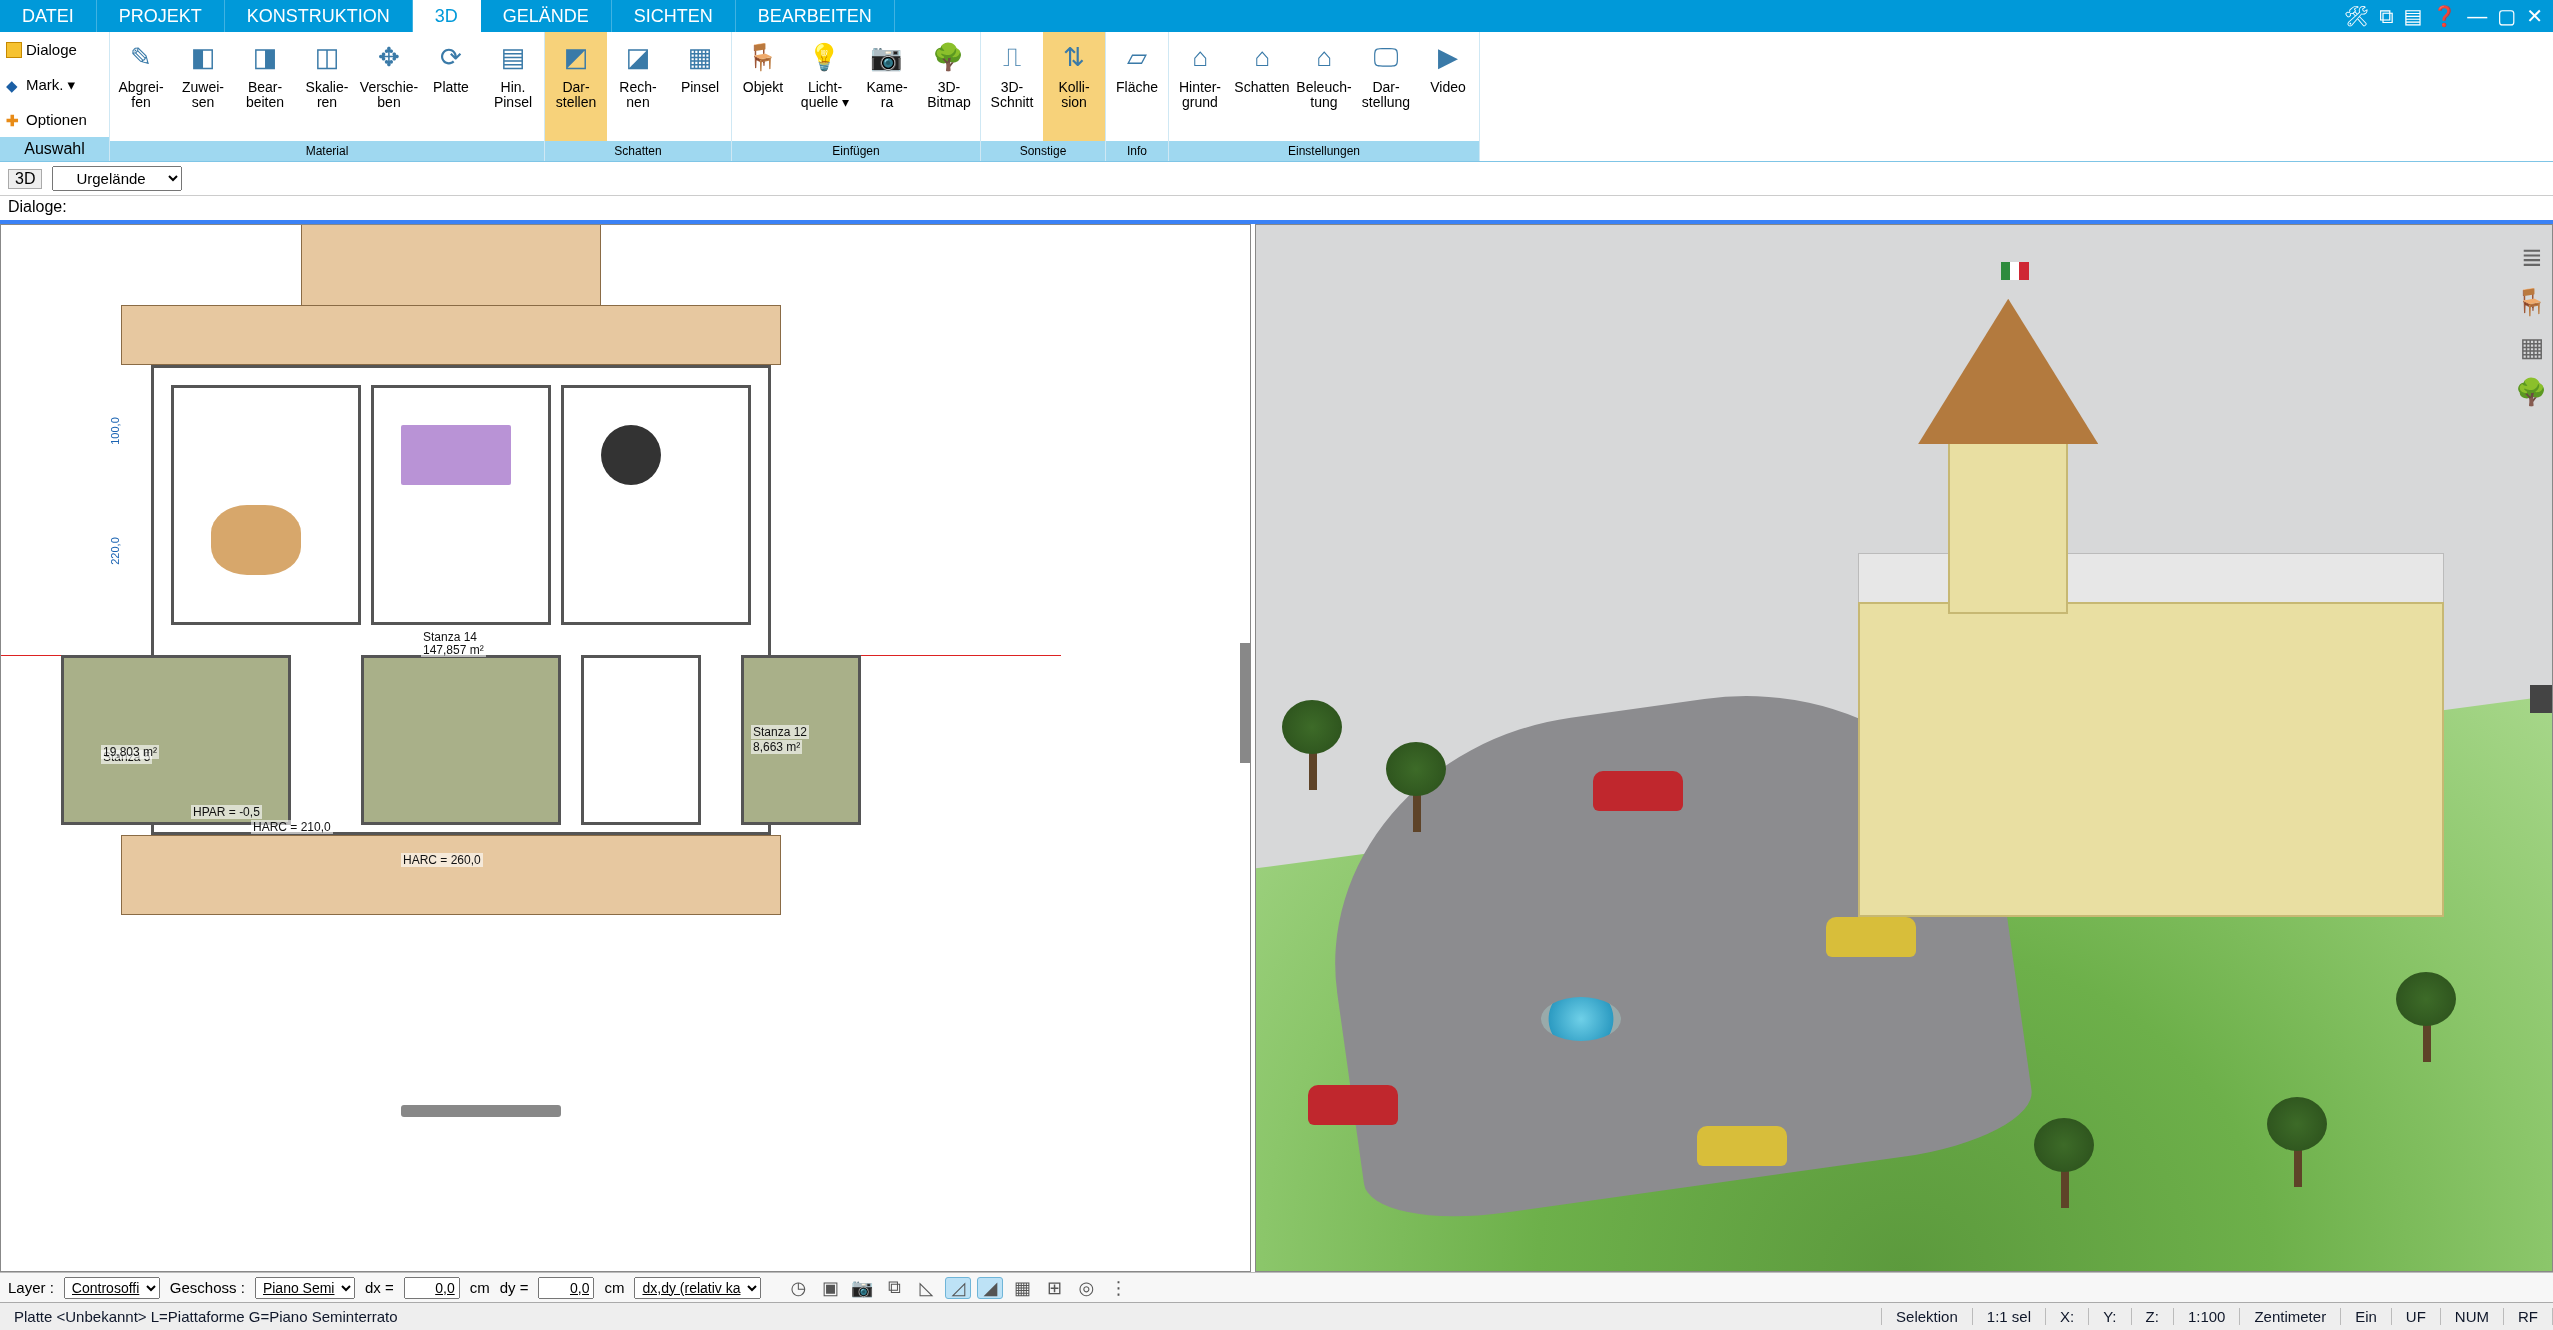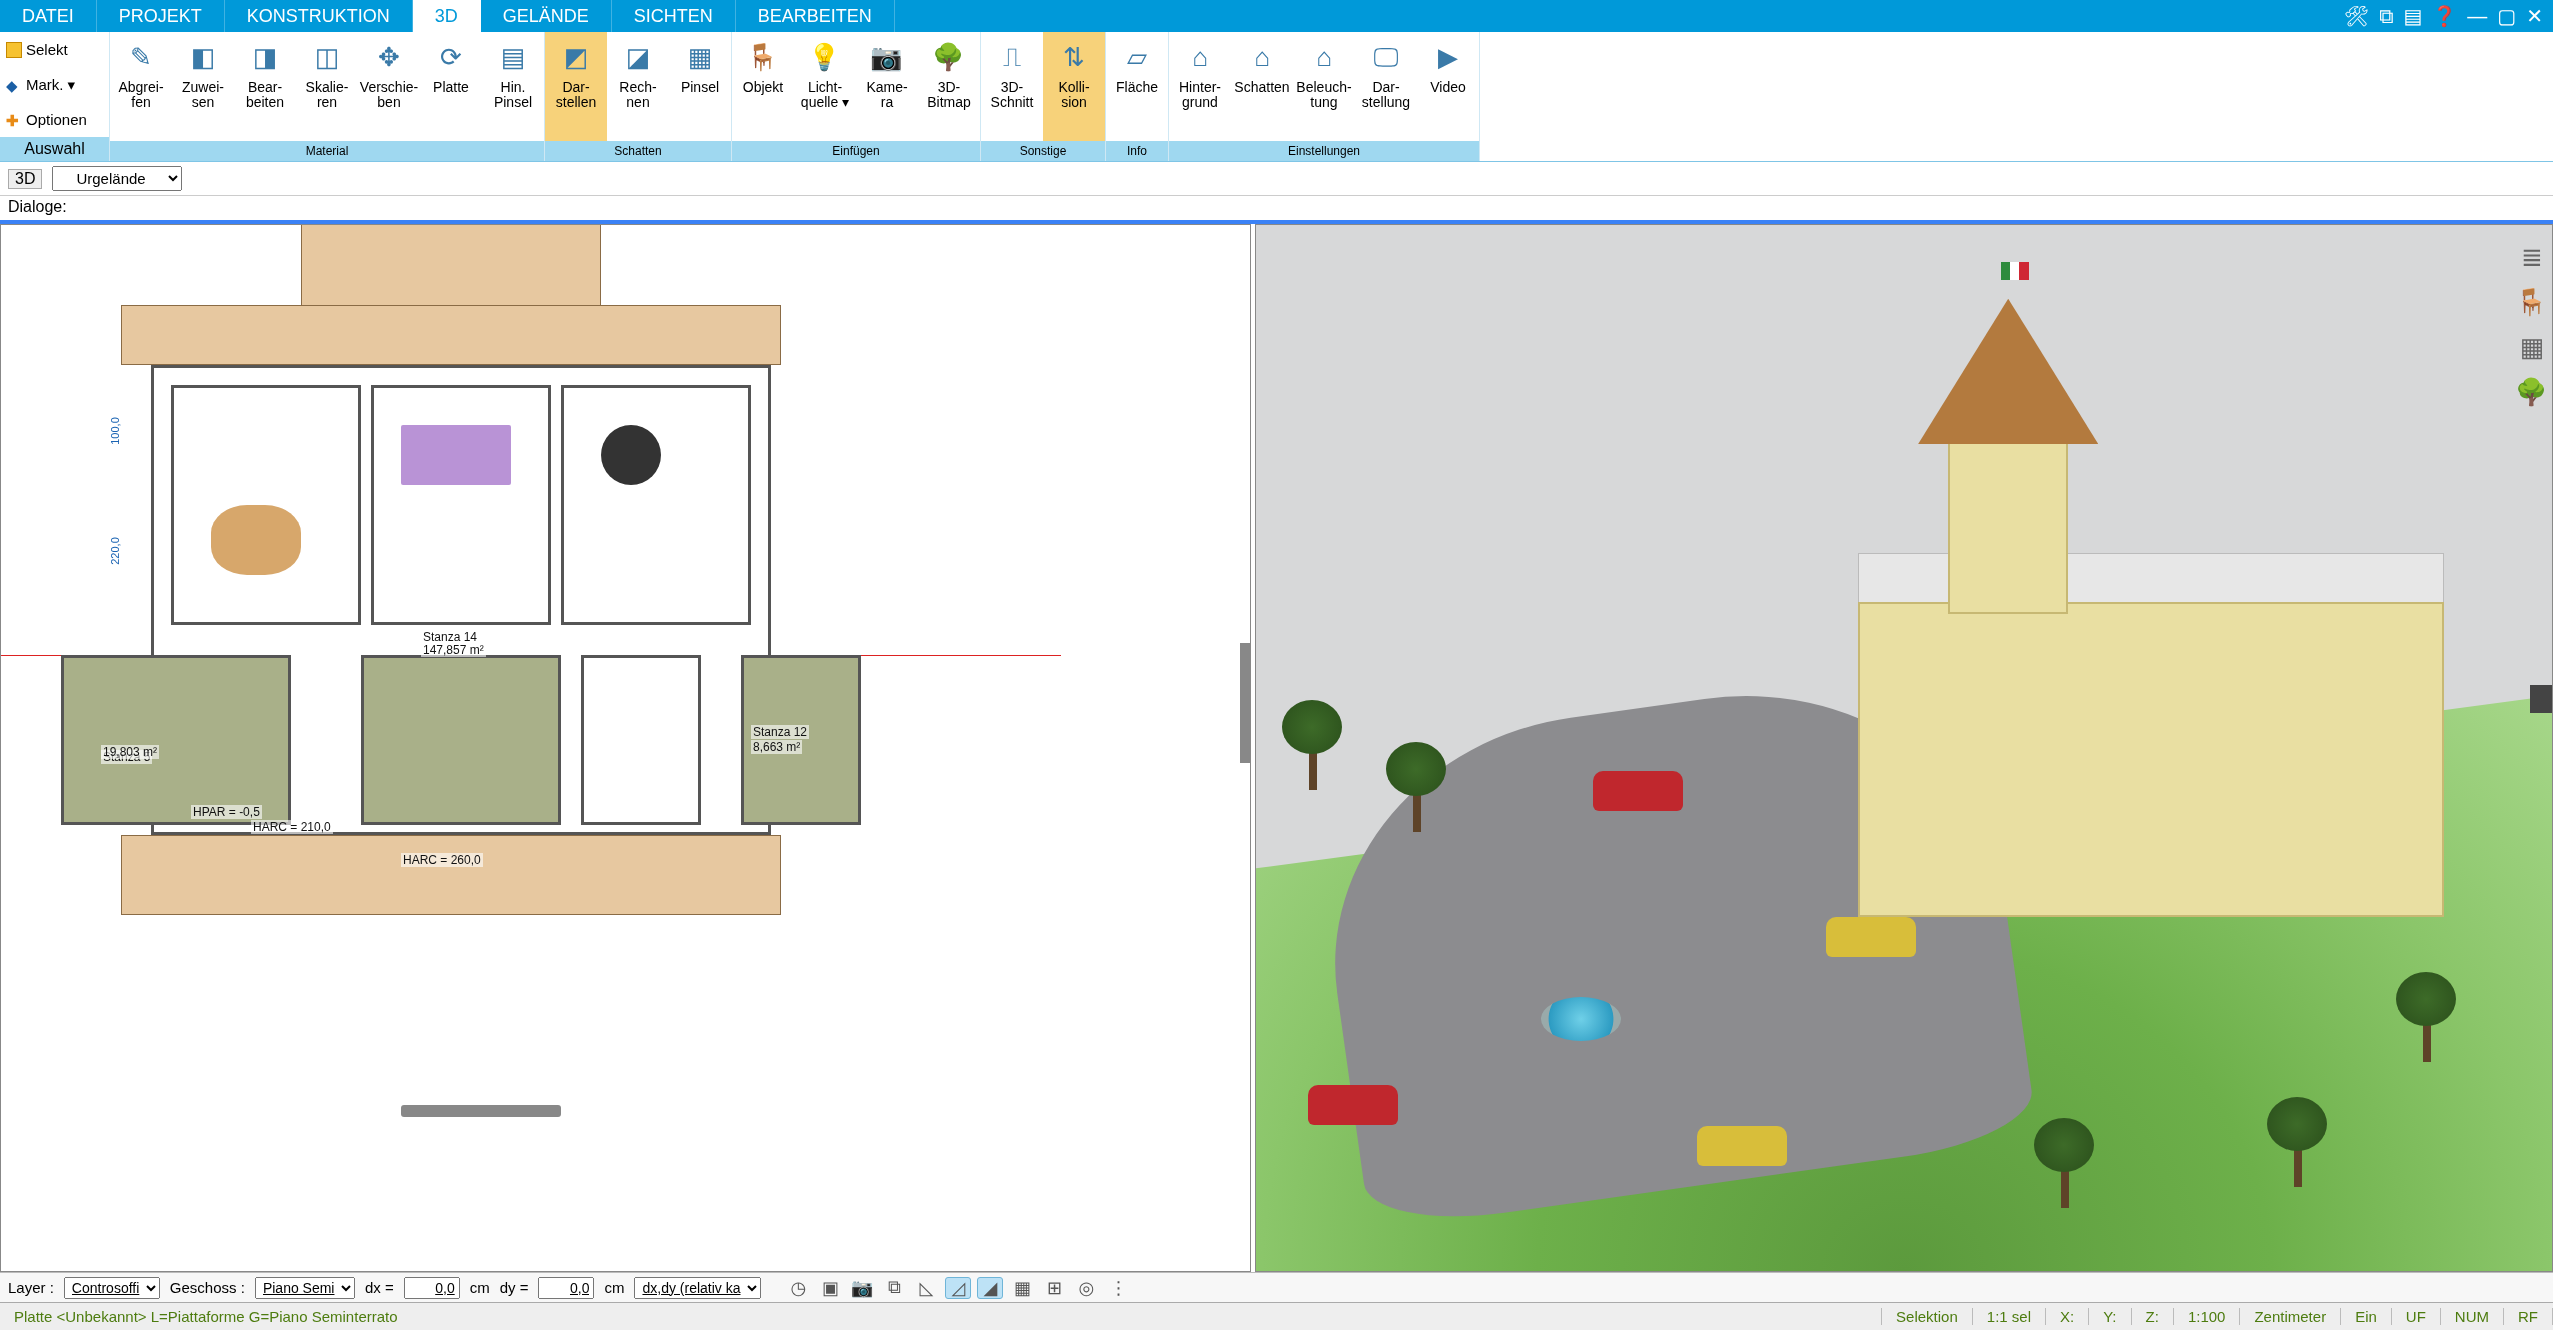--- a/index.html
+++ b/index.html
@@ -121,21 +121,21 @@
 }
 .bottombar select,.bottombar input{font-size:14px;padding:1px 3px;text-decoration:underline;}
 .bottombar input[type=text]{width:56px;text-align:right;}
 .bottombar .ico{width:26px;height:22px;display:inline-flex;align-items:center;justify-content:center;
   font-size:18px;color:#555;cursor:pointer;}
 .bottombar .ico.active{background:#bde2f6;border:1px solid #6fb5d8;border-radius:3px;}
 
 
 .statusbar{
   position:absolute;left:0;right:0;bottom:0;height:28px;background:#eee;border-top:1px solid #aaa;
-  display:flex;align-items:center;font-size:15px;color:#4d7c0f;
+  display:flex;align-items:center;font-size:15px;color:#0f172a;
 }
 .statusbar .cell{padding:0 14px;border-right:1px solid #bbb;white-space:nowrap;}
 .statusbar .grow{flex:1;}
 </style>
 </head>
 <body>
 
 <div class="menubar" id="menubar">
     <div class="tab">DATEI</div>
     <div class="tab">PROJEKT</div>
@@ -153,21 +153,21 @@
       <span>—</span>
       <span>▢</span>
       <span>✕</span>
     </div>
   </div>
 
 <div class="ribbon">
   <div class="left-stack">
     <div class="row">
       <span class="ico sel"></span>
-      <span>Selekt</span>
+      <span>Dialoge</span>
     </div>
     <div class="row">
       <span class="ico mark"></span>
       <span>Mark.</span>
       <span>▾</span>
     </div>
     <div class="row">
       <span class="ico opt"></span>
       <span>Optionen</span>
     </div>

